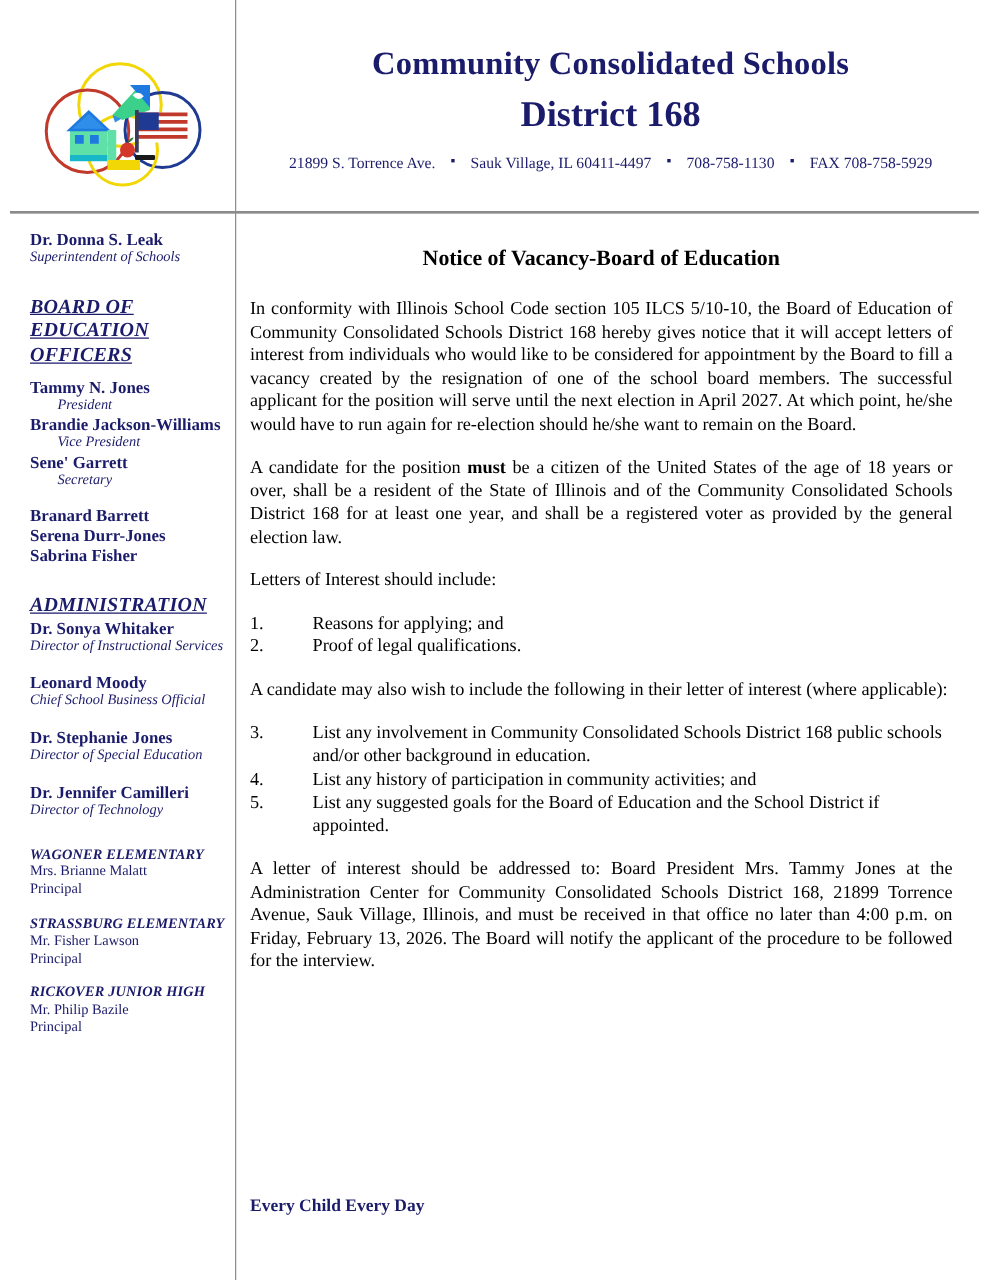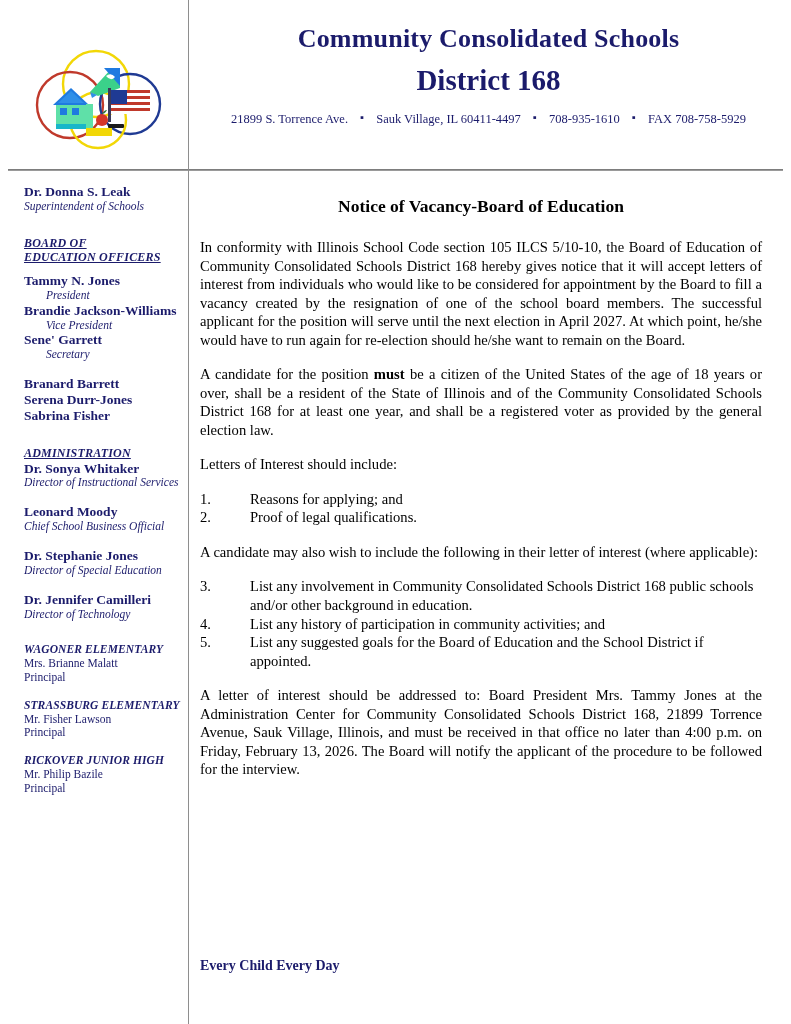--- a/index.html
+++ b/index.html
@@ -30,21 +30,21 @@
   .logo-wrap {
     position: absolute;
     left: 34px;
     top: 44px;
     width: 134px;
     height: 112px;
   }
   .header-text {
     position: absolute;
     left: 200px;
-    top: 24px;
+    top: 36px;
     right: 14px;
     text-align: center;
   }
   .org-title {
     font-size: 26px;
     font-weight: bold;
     color: #1b1b6b;
     letter-spacing: 0.2px;
     line-height: 1.15;
   }
@@ -104,21 +104,21 @@
     font-weight: bold;
     line-height: 1.18;
   }
   .sb-role {
     font-size: 11.5px;
     font-style: italic;
     line-height: 1.2;
   }
   .sb-role.indent { padding-left: 22px; }
   .sb-head {
-    font-size: 12px;
+    font-size: 16px;
     font-weight: bold;
     font-style: italic;
     text-decoration: underline;
     line-height: 1.22;
     letter-spacing: 0.2px;
   }
   .sb-school {
     font-size: 11.5px;
     font-weight: bold;
     font-style: italic;
@@ -236,21 +236,21 @@
     </div>
 
     <div class="header-text">
       <div class="org-title">Community Consolidated Schools</div>
       <div class="district-title">District 168</div>
       <div class="addr-line">
         <span class="seg">21899 S. Torrence Ave.</span>
         <span class="sep">▪</span>
         <span class="seg">Sauk Village, IL  60411-4497</span>
         <span class="sep">▪</span>
-        <span class="seg">708-935-1610</span>
+        <span class="seg">708-758-1130</span>
         <span class="sep">▪</span>
         <span class="seg">FAX 708-758-5929</span>
       </div>
     </div>
   </div>
 
   <div class="hrule"></div>
   <div class="vrule"></div>
 
   <div class="sidebar">

